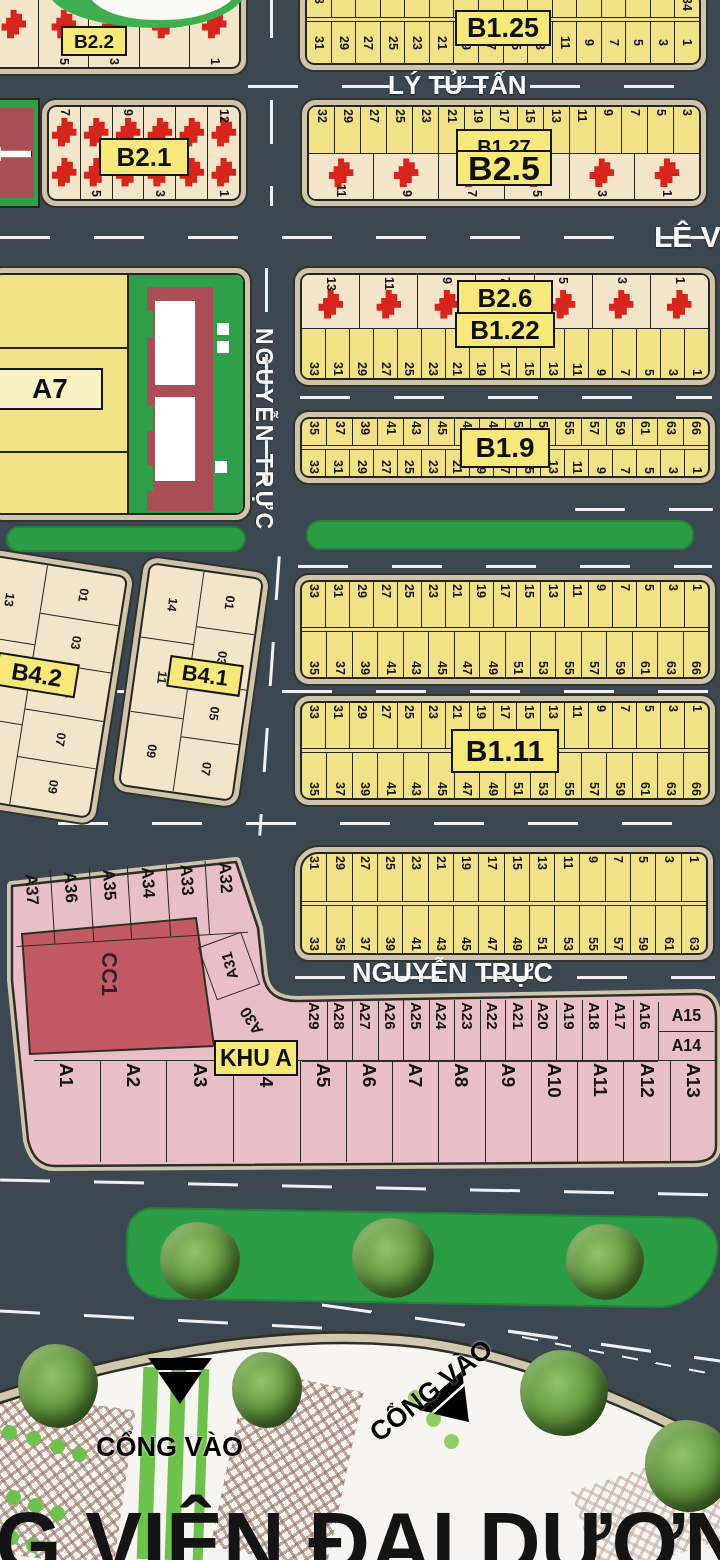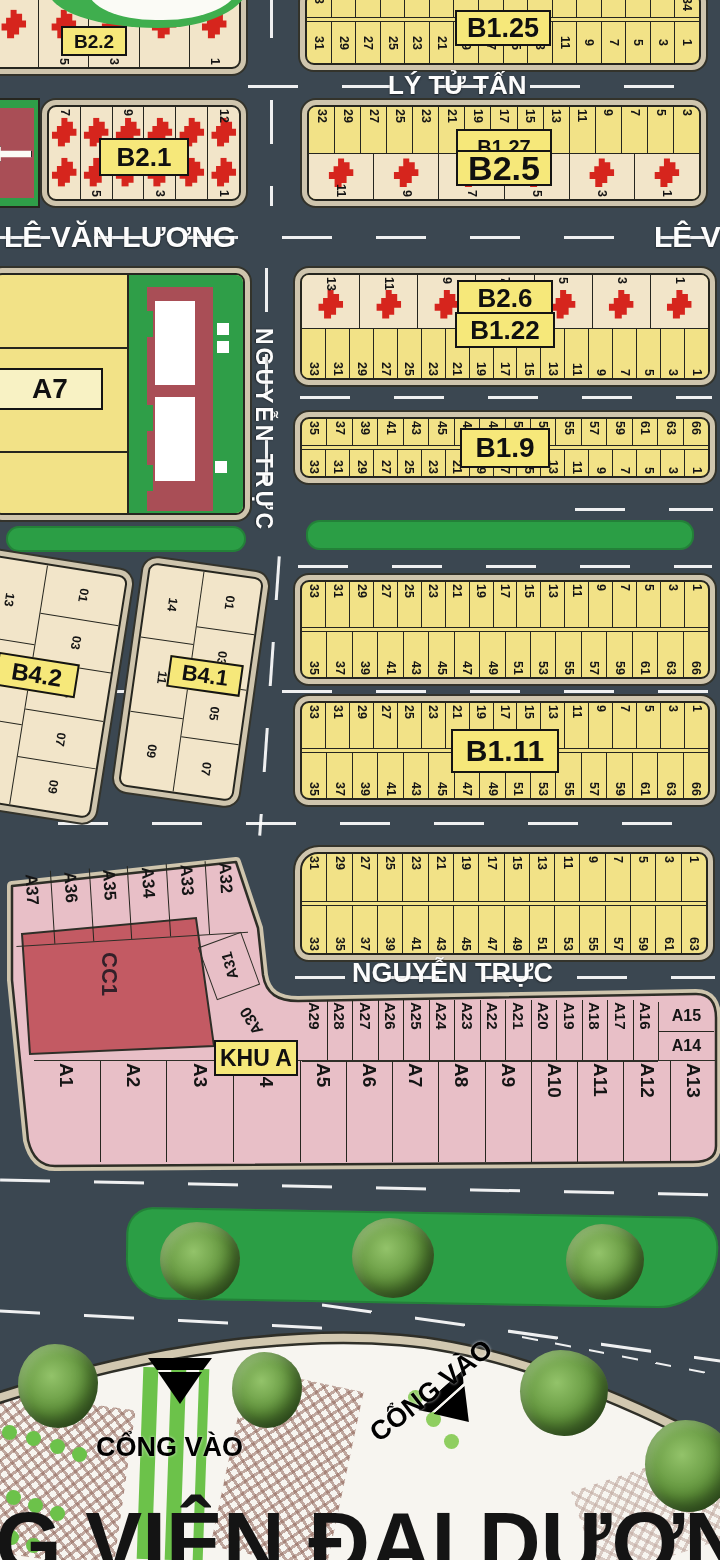--- a/index.html
+++ b/index.html
@@ -354,21 +354,20 @@
           <div class="cell">
             <span class="bldg"></span>
             <span class="num">1</span>
           </div>
         </div>
     </div>
     <div class="lbl" style="top:14px;width:92px;height:32px;font-size:20px;margin-top:15px;">B1.27</div>
     <div class="lbl" style="top:50px;width:92px;height:32px;font-size:34px;">B2.5</div>
   </div>
 
-  <div class="street" style="left:4px;top:220px;font-size:30px;">LÊ VĂN LƯƠNG</div>
   <div class="street" style="left:654px;top:220px;font-size:30px;">LÊ V</div>
 
   <div class="blk" style="left:-14px;top:266px;width:266px;height:256px;">
     <div class="in" style="flex-direction:row;">
       <div style="width:132px;display:flex;flex-direction:column;">
         <div class="a7strip" style="height:72px;"></div>
         <div class="a7strip" style="flex:1;"></div>
         <div style="height:60px;"></div>
       </div>
       <div style="flex:1;background:#2f9e48;position:relative;border-left:2px solid #26261f;">

